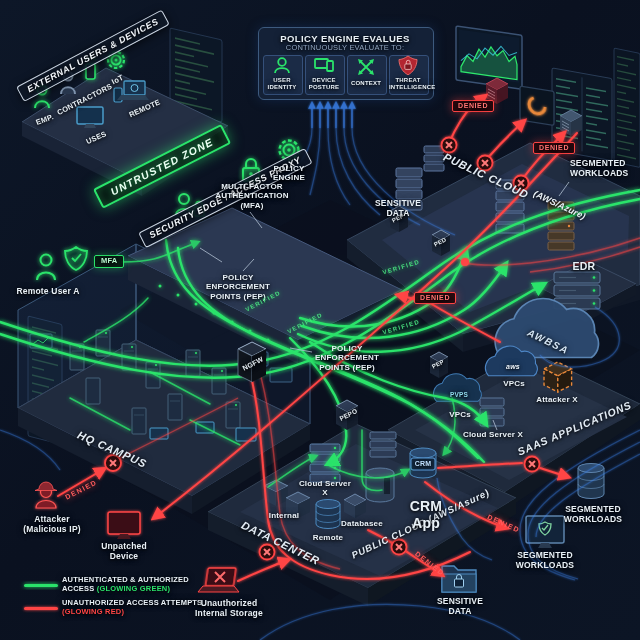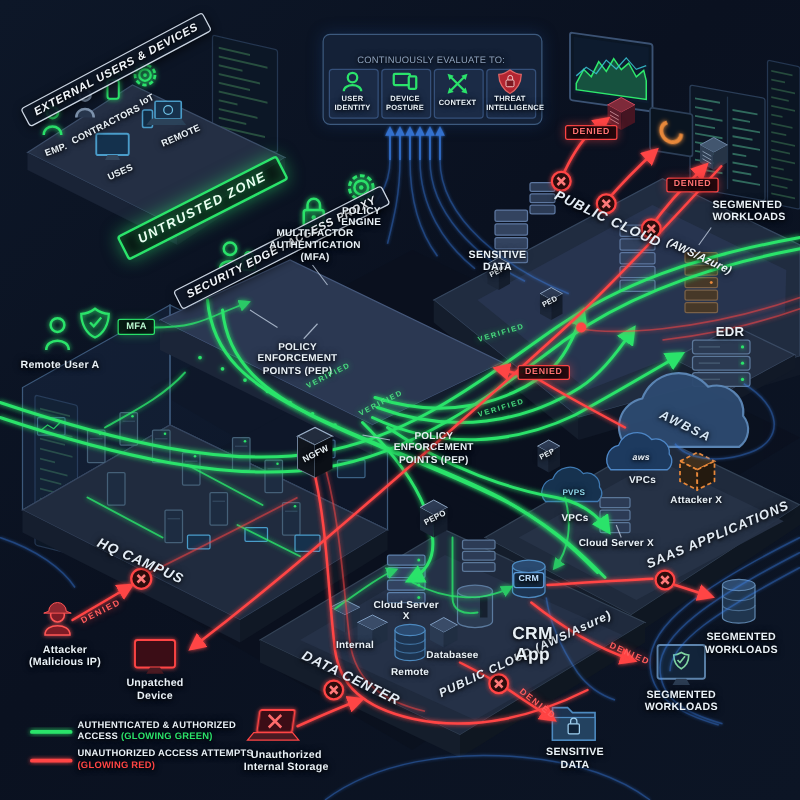--- a/index.html
+++ b/index.html
@@ -670,20 +670,21 @@
 <div class="ov">
 
   <div class="lbl banner-light" style="left:20px;top:86px;transform:rotate(-28deg);transform-origin:0 50%">EXTERNAL USERS &amp; DEVICES</div>
   <div class="lbl" style="left:36px;top:116px;font-size:7.5px;transform:rotate(-20deg)">EMP.</div>
   <div class="lbl" style="left:56px;top:110px;font-size:7.5px;transform:rotate(-27deg);transform-origin:0 0">CONTRACTORS</div>
   <div class="lbl" style="left:112px;top:76px;font-size:7.5px;transform:rotate(-27deg)">IoT</div>
   <div class="lbl" style="left:86px;top:134px;font-size:7.5px;transform:rotate(-24deg)">USES</div>
   <div class="lbl" style="left:128px;top:112px;font-size:7.5px;transform:rotate(-24deg);transform-origin:0 0">REMOTE</div>
 
   <div style="position:absolute;left:258px;top:27px;width:174px;height:71px;border:1.5px solid #3d5a7e;border-radius:6px;background:rgba(22,35,58,.88);box-shadow:0 0 12px rgba(30,70,130,.35)"></div>
+  <div class="lbl" style="left:260px;top:33px;width:170px;font-size:9.5px;letter-spacing:.4px">POLICY ENGINE EVALUES</div>
   <div class="lbl sub" style="left:260px;top:44px;width:170px;font-size:7.5px;font-weight:400">CONTINUOUSLY EVALUATE TO:</div>
   <div style="position:absolute;left:263px;top:55px;width:38px;height:38px;border:1px solid #35507a;border-radius:3px;background:#1b2b46"></div>
   <div style="position:absolute;left:305px;top:55px;width:38px;height:38px;border:1px solid #35507a;border-radius:3px;background:#1b2b46"></div>
   <div style="position:absolute;left:347px;top:55px;width:38px;height:38px;border:1px solid #35507a;border-radius:3px;background:#1b2b46"></div>
   <div style="position:absolute;left:389px;top:55px;width:38px;height:38px;border:1px solid #35507a;border-radius:3px;background:#1b2b46"></div>
   <svg width="640" height="640" style="position:absolute;left:0;top:0">
     <g stroke="#2be36b" stroke-width="1.8" fill="none">
       <circle cx="282" cy="62" r="3.8"></circle>
           <path d="M275,73 C275,66.5 289,66.5 289,73"></path>
       <rect x="315" y="59" width="13" height="9" rx="1"></rect>

